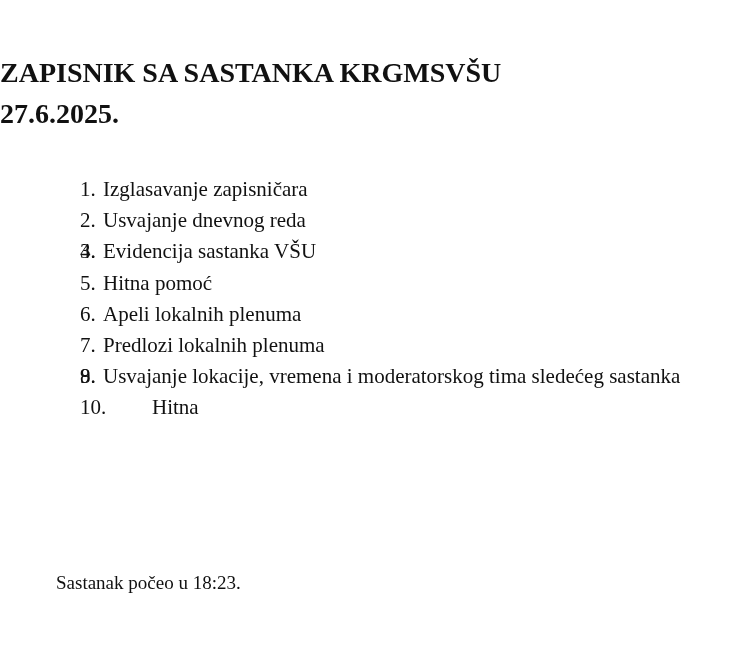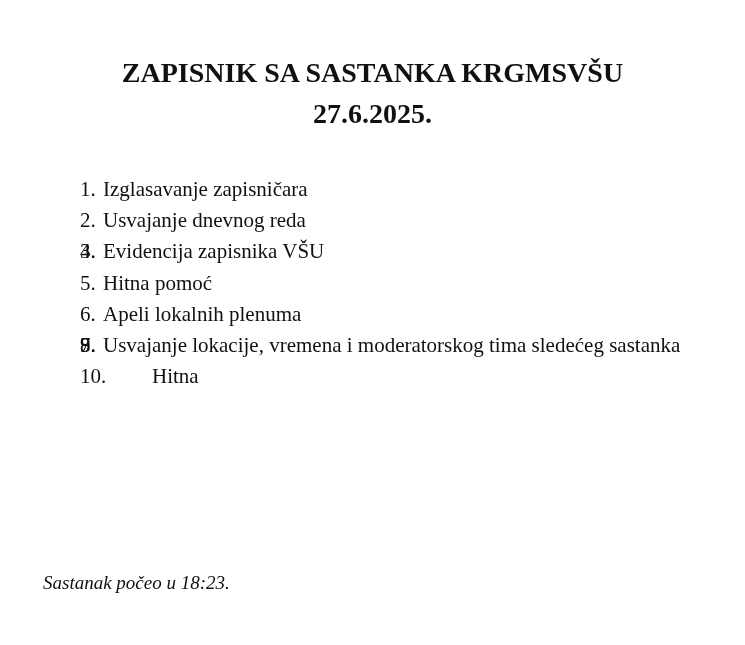--- a/index.html
+++ b/index.html
@@ -12,21 +12,21 @@
       height: 645px;
       position: relative;
       overflow: hidden;
       font-family: "Liberation Serif", "DejaVu Serif", serif;
       color: #111111;
     }
     .title {
       position: absolute;
       left: 0;
       width: 745px;
-      text-align: center;
+      text-align: left;
       font-weight: bold;
       font-size: 28px;
       line-height: 34px;
       margin: 0;
     }
     .title-line1 { top: 56px; }
     .title-line2 { top: 97px; }
     .agenda {
       position: absolute;
       left: 80px;
@@ -49,23 +49,22 @@
     }
     .agenda li.wide {
       padding-left: 72px;
     }
     .agenda li.wrap .text {
       display: block;
       width: 600px;
     }
     .footer-note {
       position: absolute;
-      left: 43px;
+      left: 56px;
       top: 571px;
-      font-style: italic;
       font-size: 19px;
       line-height: 24px;
       margin: 0;
     }
   </style>
 </head>
 <body>
 
 <h1 class="title title-line1">ZAPISNIK SA SASTANKA KRGMSVŠU</h1>
 <h2 class="title title-line2">27.6.2025.</h2>
@@ -77,32 +76,33 @@
   </li>
   <li>
     <span class="num">2.</span>
     <span class="text">Usvajanje dnevnog reda</span>
   </li>
   <li>
     <span class="num">3.</span>
   </li>
   <li>
     <span class="num">4.</span>
-    <span class="text">Evidencija zapisnika VŠU</span>
+    <span class="text">Evidencija sastanka VŠU</span>
   </li>
   <li>
     <span class="num">5.</span>
     <span class="text">Hitna pomoć</span>
   </li>
   <li>
     <span class="num">6.</span>
     <span class="text">Apeli lokalnih plenuma</span>
   </li>
   <li>
     <span class="num">7.</span>
+    <span class="text">Predlozi lokalnih plenuma</span>
   </li>
   <li>
     <span class="num">8.</span>
   </li>
   <li class="wrap">
     <span class="num">9.</span>
     <span class="text">Usvajanje lokacije, vremena i moderatorskog tima sledećeg sastanka</span>
   </li>
   <li class="wide">
     <span class="num">10.</span>

